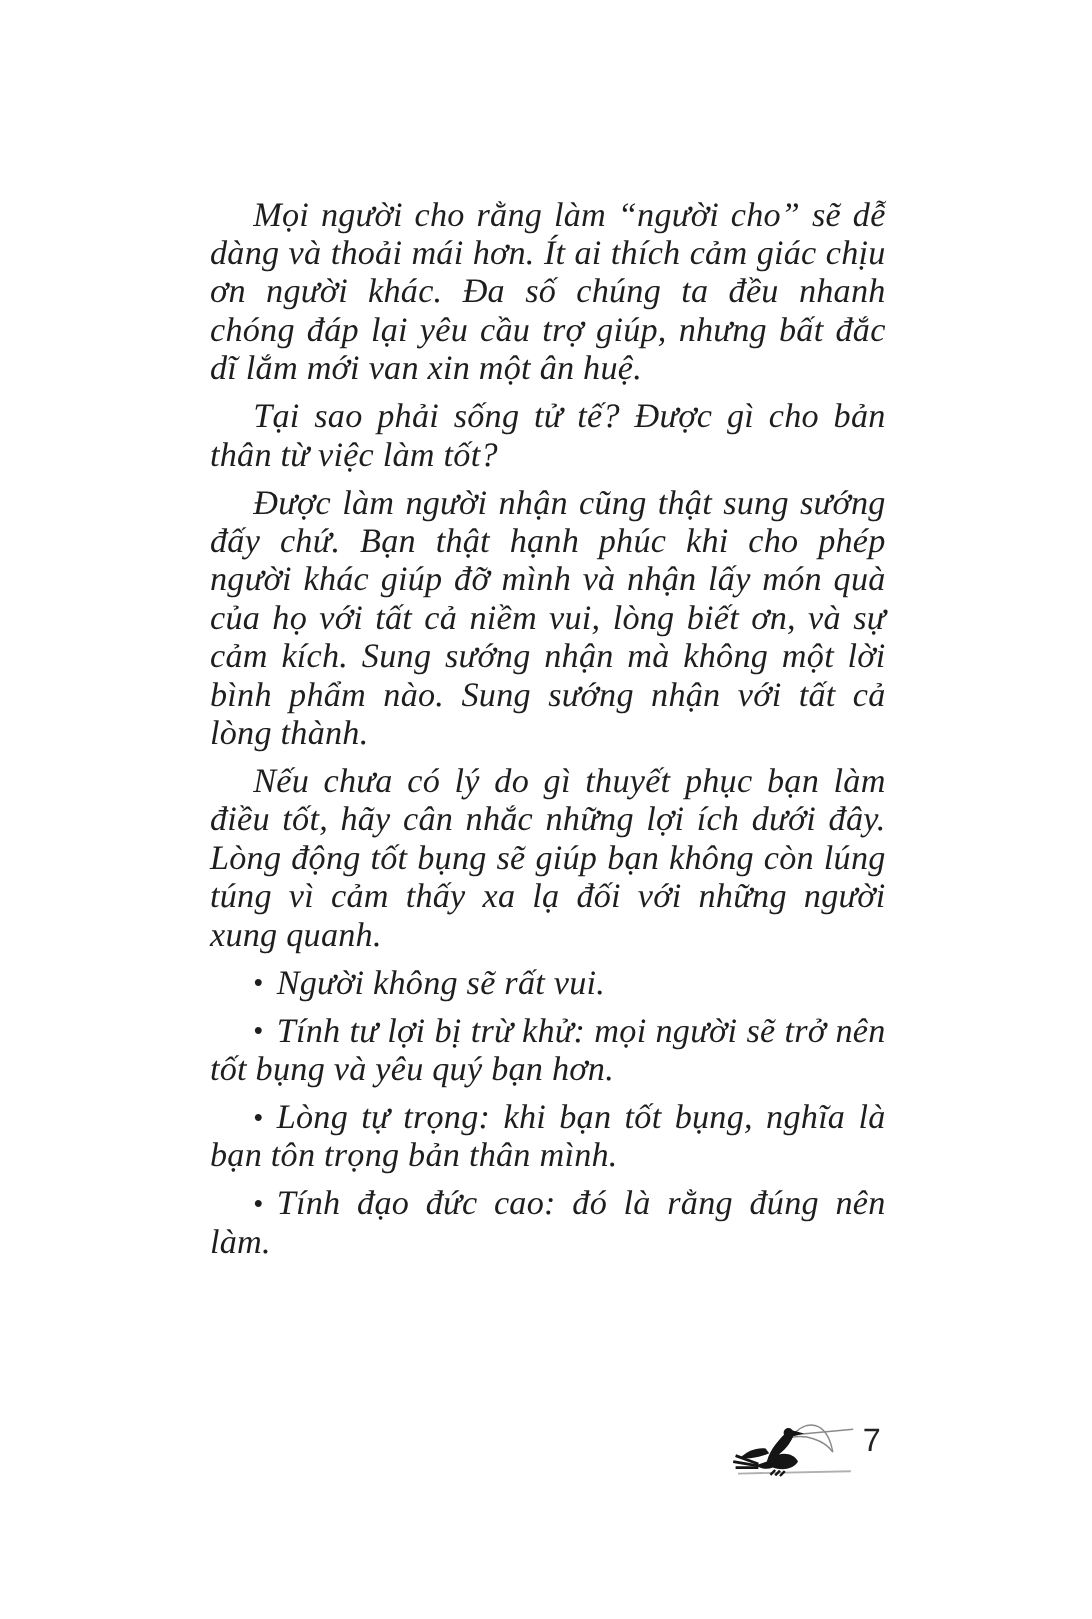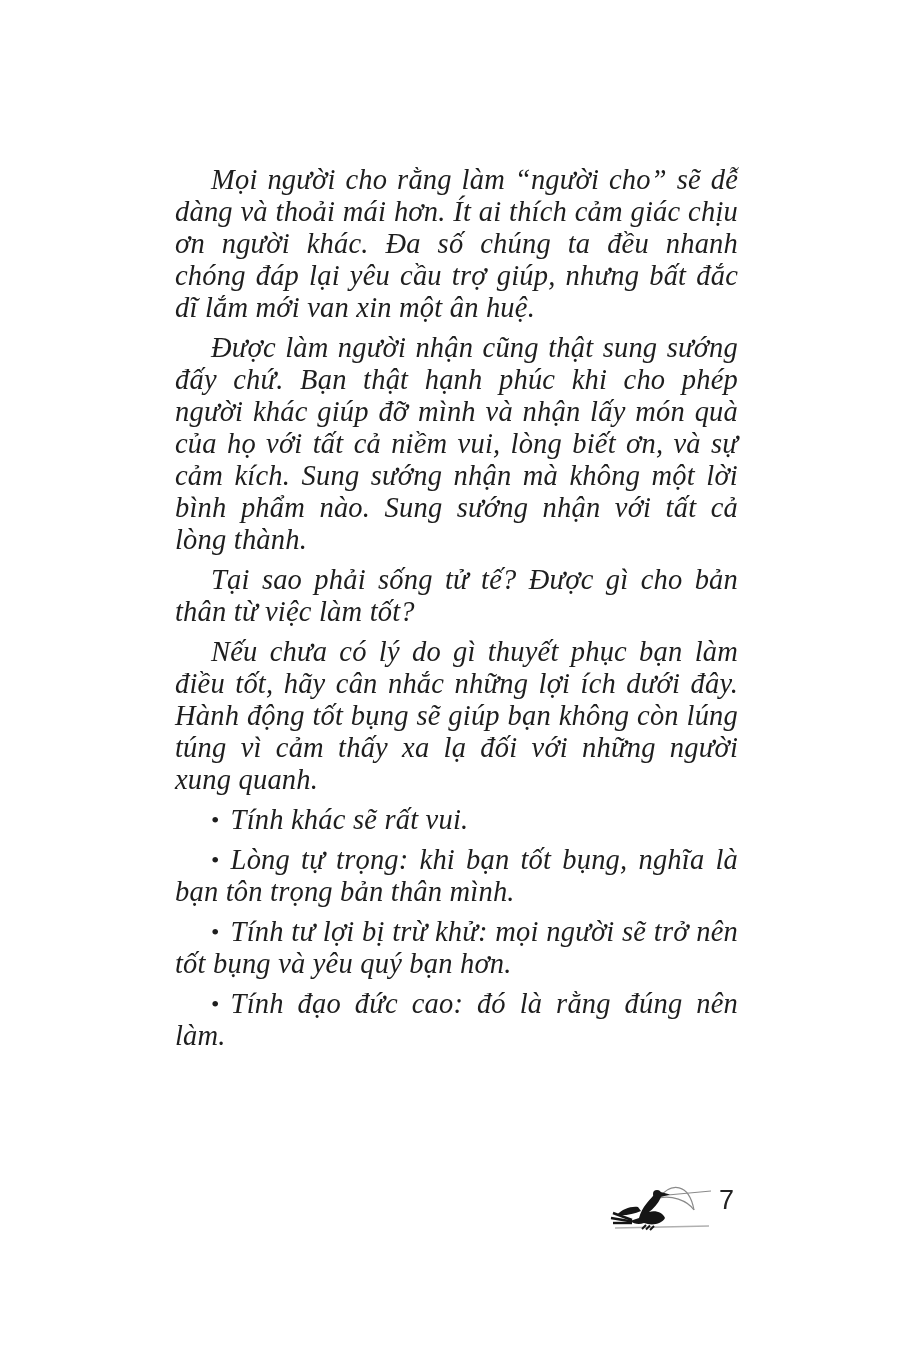--- a/index.html
+++ b/index.html
@@ -69,27 +69,27 @@
     color: #222222;
   }
 </style>
 </head>
 <body>
 
 <div class="page">
 
   <div class="text-block">
     <p class="para">Mọi người cho rằng làm “người cho” sẽ dễ dàng và thoải mái hơn. Ít ai thích cảm giác chịu ơn người khác. Đa số chúng ta đều nhanh chóng đáp lại yêu cầu trợ giúp, nhưng bất đắc dĩ lắm mới van xin một ân huệ.</p>
+    <p class="para">Tại sao phải sống tử tế? Được gì cho bản thân từ việc làm tốt?</p>
     <p class="para">Được làm người nhận cũng thật sung sướng đấy chứ. Bạn thật hạnh phúc khi cho phép người khác giúp đỡ mình và nhận lấy món quà của họ với tất cả niềm vui, lòng biết ơn, và sự cảm kích. Sung sướng nhận mà không một lời bình phẩm nào. Sung sướng nhận với tất cả lòng thành.</p>
-    <p class="para">Tại sao phải sống tử tế? Được gì cho bản thân từ việc làm tốt?</p>
-    <p class="para">Nếu chưa có lý do gì thuyết phục bạn làm điều tốt, hãy cân nhắc những lợi ích dưới đây. Hành động tốt bụng sẽ giúp bạn không còn lúng túng vì cảm thấy xa lạ đối với những người xung quanh.</p>
+    <p class="para">Nếu chưa có lý do gì thuyết phục bạn làm điều tốt, hãy cân nhắc những lợi ích dưới đây. Lòng động tốt bụng sẽ giúp bạn không còn lúng túng vì cảm thấy xa lạ đối với những người xung quanh.</p>
 
-    <p class="bullet-item"><span class="bullet-marker">•</span><span>Tính khác sẽ rất vui.</span></p>
+    <p class="bullet-item"><span class="bullet-marker">•</span><span>Người không sẽ rất vui.</span></p>
+    <p class="bullet-item"><span class="bullet-marker">•</span><span>Tính tư lợi bị trừ khử: mọi người sẽ trở nên tốt bụng và yêu quý bạn hơn.</span></p>
     <p class="bullet-item"><span class="bullet-marker">•</span><span>Lòng tự trọng: khi bạn tốt bụng, nghĩa là bạn tôn trọng bản thân mình.</span></p>
-    <p class="bullet-item"><span class="bullet-marker">•</span><span>Tính tư lợi bị trừ khử: mọi người sẽ trở nên tốt bụng và yêu quý bạn hơn.</span></p>
     <p class="bullet-item"><span class="bullet-marker">•</span><span>Tính đạo đức cao: đó là rằng đúng nên làm.</span></p>
   </div>
 
   <div class="footer">
     <span class="logo-wrap">
       <svg viewBox="0 0 104 54" width="104" height="54" xmlns="http://www.w3.org/2000/svg">
 
         <line x1="48" y1="16" x2="102" y2="11" stroke="#8a8a8a" stroke-width="1.2"></line>
 
         <path d="M50,18 C62,2 80,3 85,30" fill="none" stroke="#8a8a8a" stroke-width="1.2"></path>

